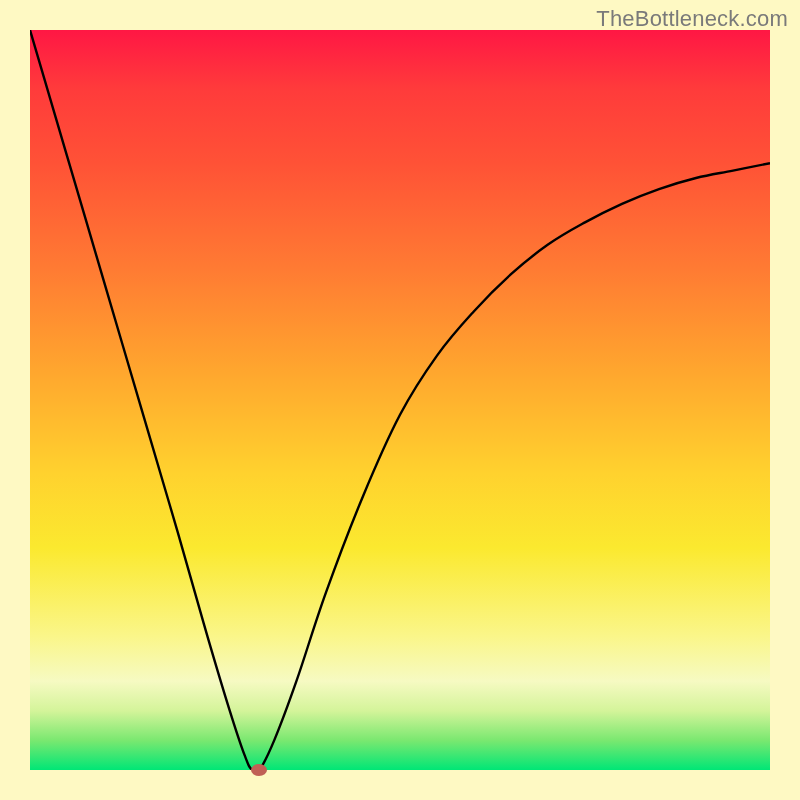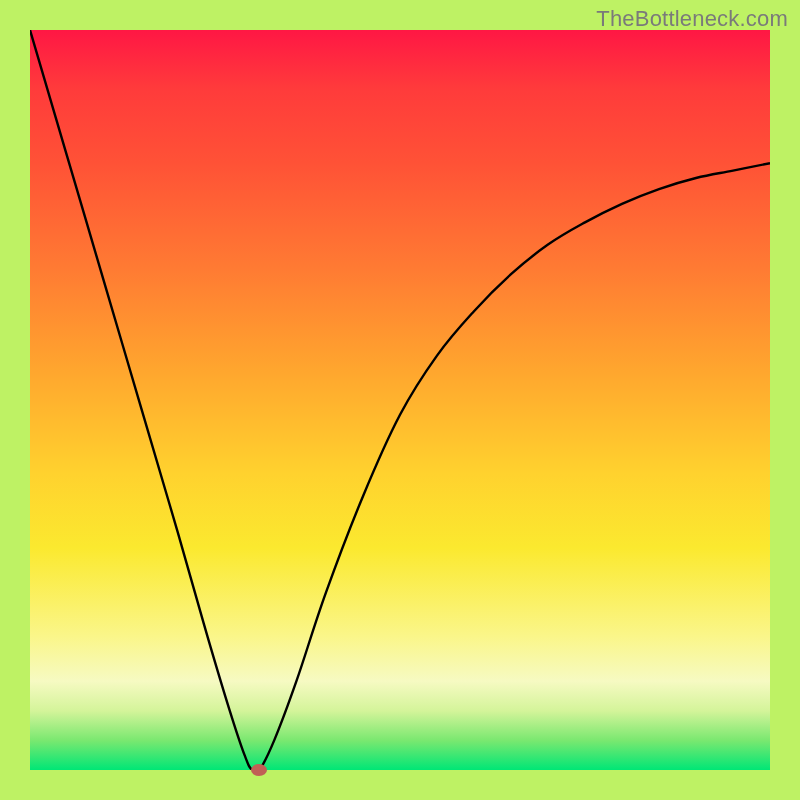--- a/index.html
+++ b/index.html
@@ -10,21 +10,21 @@
     background: #000;
     overflow: hidden;
     font-family: Arial, Helvetica, sans-serif;
   }
   .frame {
     position: absolute;
     left: 0;
     top: 0;
     width: 800px;
     height: 800px;
-    background: #bef264;
+    background: #fef9c3;
   }
   .plot {
     position: absolute;
     left: 30px;
     top: 30px;
     width: 740px;
     height: 740px;
     
     background: linear-gradient(to bottom,
       #ff1744 0%,

